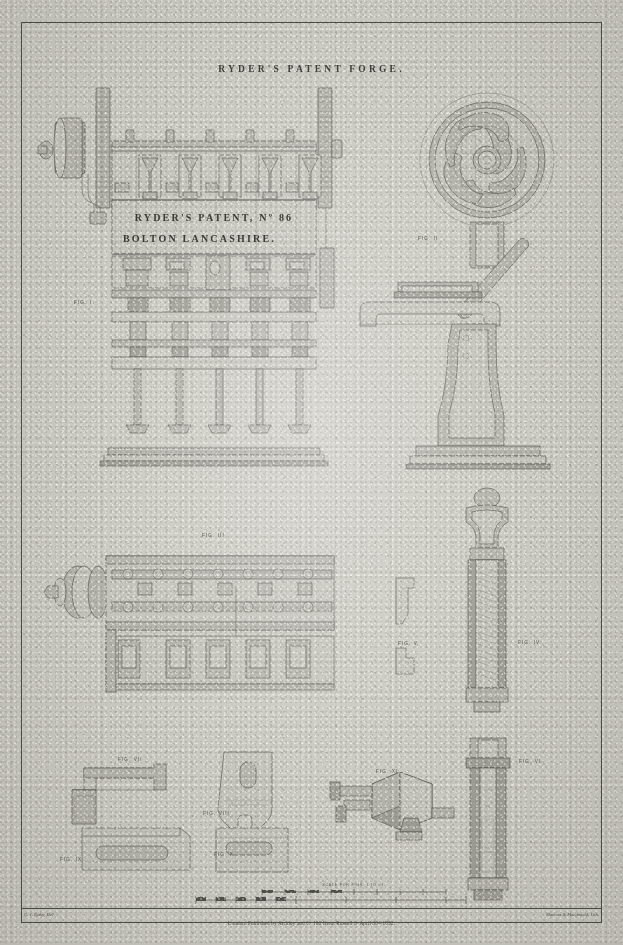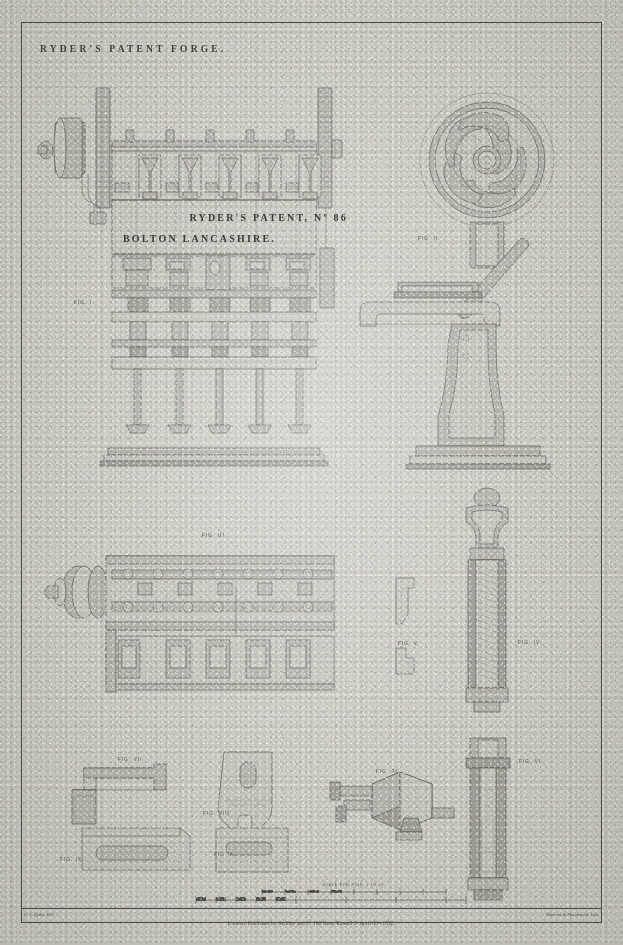--- a/index.html
+++ b/index.html
@@ -527,23 +527,23 @@
       </g>
     </g>
 
   </svg>
 
   <div id="grain"></div>
   <div id="vign"></div>
   <div id="border"></div>
   <div id="rule"></div>
 
-  <div class="txt plate-title" style="left:0;right:0;top:44px;text-align:left;margin-left:40px;">RYDER'S PATENT FORGE.</div>
-
-  <div class="txt engraved" style="left:112px;width:204px;top:212px;text-align:right;font-size:10px;padding-left:32px;">RYDER'S PATENT, Nº 86</div>
+  <div class="txt plate-title" style="left:0;right:0;top:64px;text-align:center;">RYDER'S PATENT FORGE.</div>
+
+  <div class="txt engraved" style="left:112px;width:204px;top:212px;text-align:center;font-size:10px;">RYDER'S PATENT, Nº 86</div>
   <div class="txt engraved" style="left:112px;width:175px;top:233px;text-align:center;font-size:10px;">BOLTON LANCASHIRE.</div>
 
   <div class="txt figlbl" style="left:74px;top:300px;">FIG. I</div>
   <div class="txt figlbl" style="left:418px;top:236px;">FIG. II</div>
   <div class="txt figlbl" style="left:202px;top:533px;">FIG. III</div>
   <div class="txt figlbl" style="left:518px;top:640px;">FIG. IV</div>
   <div class="txt figlbl" style="left:398px;top:641px;">FIG. V</div>
   <div class="txt figlbl" style="left:519px;top:759px;">FIG. VI</div>
   <div class="txt figlbl" style="left:118px;top:757px;">FIG. VII</div>
   <div class="txt figlbl" style="left:203px;top:811px;">FIG. VIII</div>

